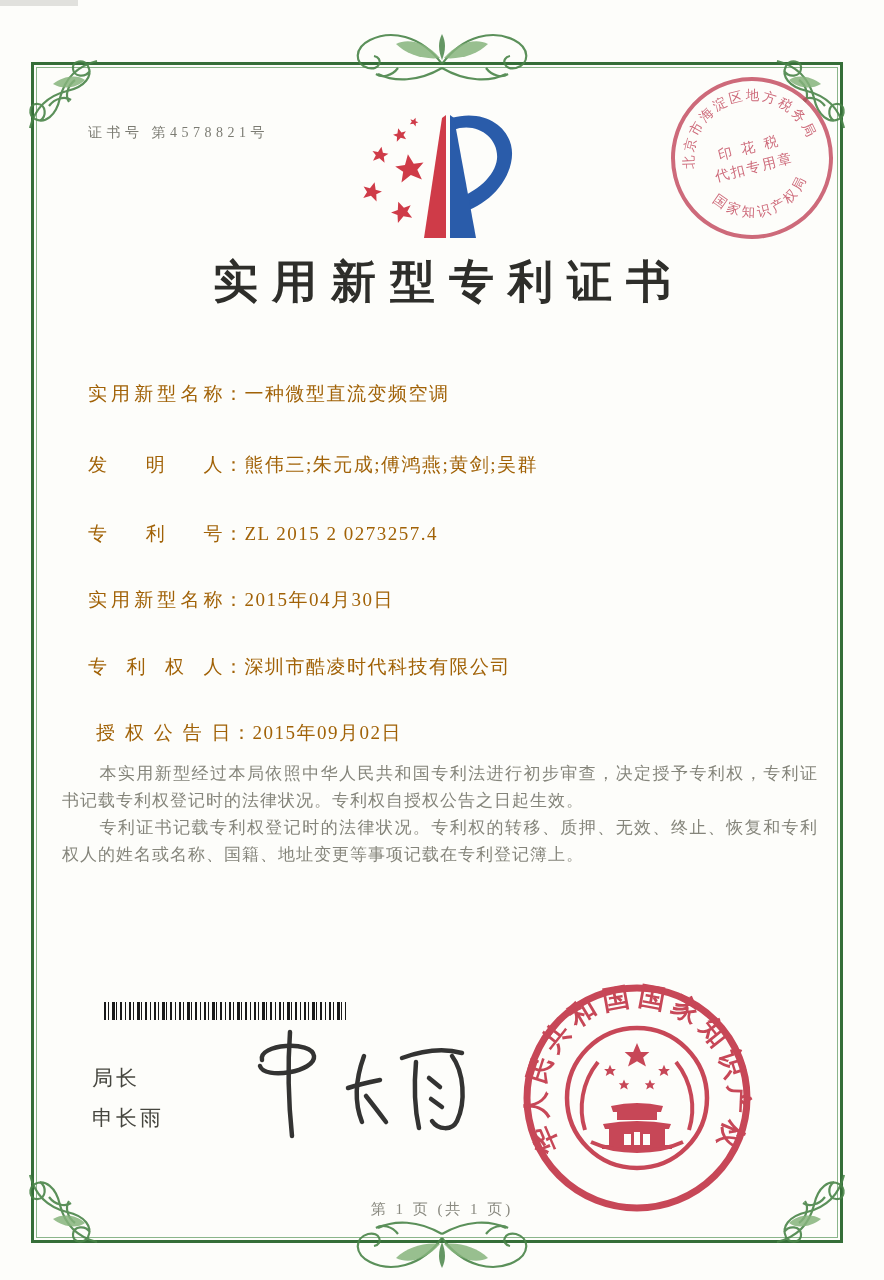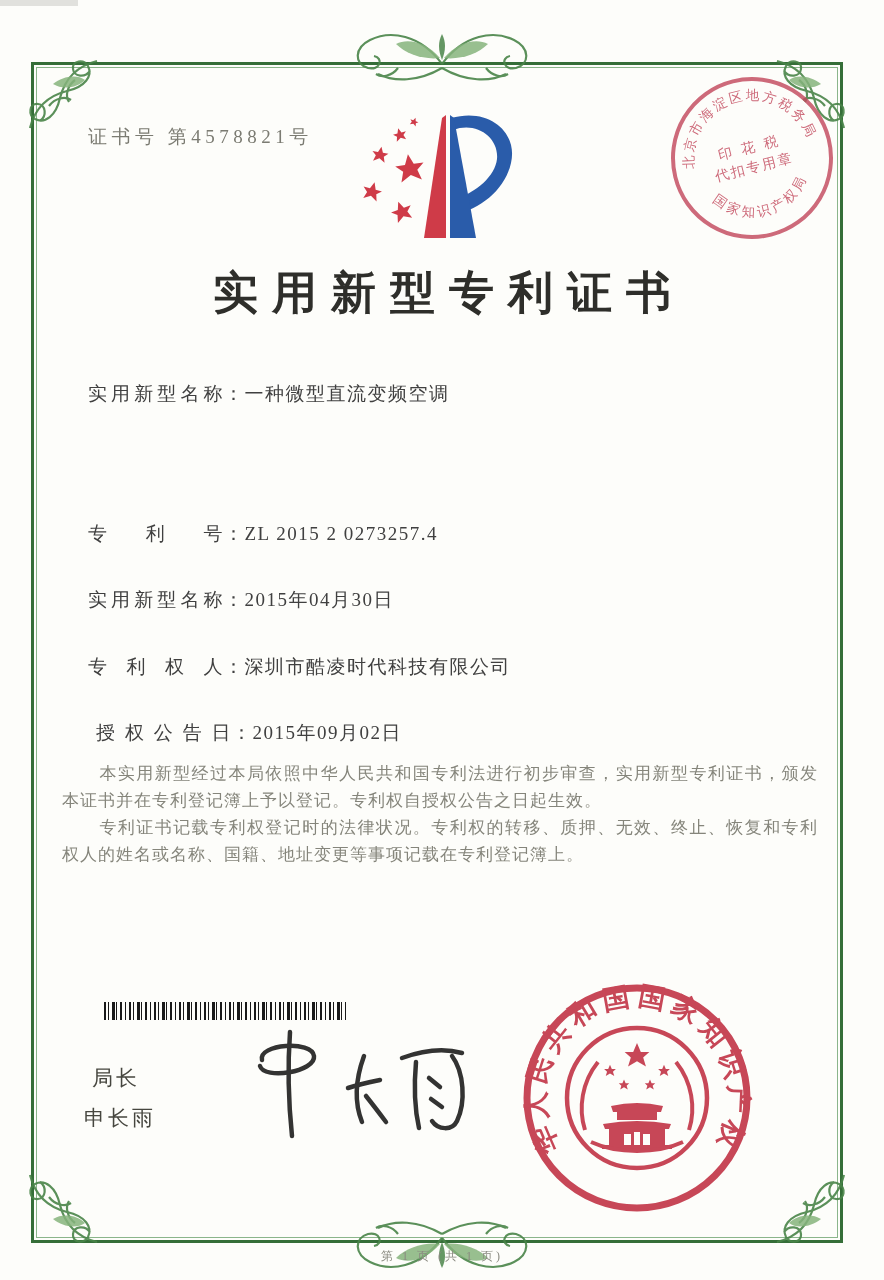--- a/index.html
+++ b/index.html
@@ -21,31 +21,31 @@
   .orn{position:absolute;pointer-events:none;}
   .orn-tl{left:27px;top:58px;}
   .orn-tr{left:737px;top:58px;transform:scaleX(-1);}
   .orn-bl{left:27px;top:1135px;transform:scaleY(-1);}
   .orn-br{left:737px;top:1135px;transform:scale(-1,-1);}
   .orn-tc{left:302px;top:24px;}
   .orn-bc{left:302px;top:1214px;transform:scaleY(-1);}
   
   .cert-no{
     position:absolute;left:88px;top:124px;
-    font-size:19px;letter-spacing:4.5px;color:#7b7b72;
+    font-size:14px;letter-spacing:4.5px;color:#7b7b72;
   }
   .logo{position:absolute;left:350px;top:106px;}
   .tax-seal{position:absolute;left:660px;top:66px;transform:rotate(-14deg);opacity:.82;}
   .title{
-    position:absolute;left:0;top:263px;width:100%;
+    position:absolute;left:0;top:252px;width:100%;
     text-align:center;font-size:45px;font-weight:bold;color:#2e2e2a;
     letter-spacing:14px;margin:0;text-indent:14px;
   }
   
-  .field{position:absolute;left:88px;font-size:19px;color:#404040;letter-spacing:1.5px;white-space:nowrap;}
+  .field{position:absolute;left:88px;font-size:19px;color:#a16207;letter-spacing:1.5px;white-space:nowrap;}
   .field .lbl{display:inline-block;width:136px;text-align:justify;text-align-last:justify;vertical-align:bottom;}
   .f0{top:381px;} .f1{top:452px;} .f2{top:521px;} .f3{top:587px;} .f4{top:654px;} .f5{top:720px;margin-left:8px;}
   
   .body-text{
     position:absolute;left:62px;top:760px;width:756px;
     font-size:17px;line-height:27px;color:#85857b;letter-spacing:1px;
     text-align:justify;
   }
   .body-text p{margin:0;text-indent:2.2em;}
   
@@ -53,30 +53,30 @@
     position:absolute;left:104px;top:1002px;width:242px;height:18px;
     background:repeating-linear-gradient(90deg,
       #191919 0 2px, transparent 2px 4px,
       #191919 4px 5px, transparent 5px 8px,
       #191919 8px 11px, transparent 11px 12px,
       #191919 12px 13px, transparent 13px 16px,
       #191919 16px 18px, transparent 18px 21px,
       #191919 21px 22px, transparent 22px 25px);
   }
   .signer-title{position:absolute;left:92px;top:1064px;font-size:21px;color:#46463f;letter-spacing:3px;font-family:Liberation Serif, serif;}
-  .signer-name{position:absolute;left:84px;top:1104px;font-size:21px;color:#46463f;letter-spacing:3px;}
+  .signer-name{position:absolute;left:92px;top:1104px;font-size:21px;color:#46463f;letter-spacing:3px;}
   .signature{position:absolute;left:238px;top:1026px;}
   .office-seal{position:absolute;left:512px;top:973px;opacity:.93;}
   .seal-date{
     position:absolute;left:552px;top:1148px;width:190px;text-align:center;
     font-size:19px;color:#4e4e46;letter-spacing:1px;white-space:nowrap;
   }
   .footer{
-    position:absolute;left:0;top:1248px;width:100%;text-align:center;
-    font-size:12px;color:#8a8a80;letter-spacing:3px;font-family:Liberation Serif, serif;
+    position:absolute;left:0;top:1200px;width:100%;text-align:center;
+    font-size:15px;color:#8a8a80;letter-spacing:3px;font-family:Liberation Serif, serif;
   }
 </style>
 </head>
 <body>
 
 <div class="page">
 
   <div class="scan-smudge"></div>
 
   <div class="frame"></div>
@@ -171,35 +171,38 @@
     </text>
     <text x="0" y="-6" text-anchor="middle" font-size="14" fill="#c34a5e" letter-spacing="3" font-family="'Liberation Serif','DejaVu Serif',serif">印 花 税</text>
     <text x="0" y="14" text-anchor="middle" font-size="14" fill="#c34a5e" letter-spacing="2" font-family="'Liberation Serif','DejaVu Serif',serif">代扣专用章</text>
   </svg>
 
   <h1 class="title">实用新型专利证书</h1>
 
   <div class="field f0">
     <span class="lbl">实用新型名称</span><span>：</span><span>一种微型直流变频空调</span>
   </div>
+  <div class="field f1">
+    <span class="lbl">发明人</span><span>：</span><span>熊伟三;朱元成;傅鸿燕;黄剑;吴群</span>
+  </div>
   <div class="field f2">
     <span class="lbl">专利号</span><span>：</span><span>ZL 2015 2 0273257.4</span>
   </div>
   <div class="field f3">
     <span class="lbl">实用新型名称</span><span>：</span><span>2015年04月30日</span>
   </div>
   <div class="field f4">
     <span class="lbl">专利权人</span><span>：</span><span>深圳市酷凌时代科技有限公司</span>
   </div>
   <div class="field f5">
     <span class="lbl">授权公告日</span><span>：</span><span>2015年09月02日</span>
   </div>
 
   <div class="body-text">
-    <p>本实用新型经过本局依照中华人民共和国专利法进行初步审查，实用新型专利证书，颁发本证书并在专利登记簿上予以登记。专利权自授权公告之日起生效。</p>
+    <p>本实用新型经过本局依照中华人民共和国专利法进行初步审查，决定授予专利权，专利证书记载专利权登记时的法律状况。专利权自授权公告之日起生效。</p>
     <p>专利证书记载专利权登记时的法律状况。专利权的转移、质押、无效、终止、恢复和专利权人的姓名或名称、国籍、地址变更等事项记载在专利登记簿上。</p>
   </div>
 
   <div class="barcode"></div>
 
   <div class="signer-title">局长</div>
   <div class="signer-name">申长雨</div>
 
   <svg class="signature" width="230" height="115" viewBox="0 0 230 115">
     <g stroke="#222222" stroke-width="4.5" fill="none" stroke-linecap="round" opacity="0.92">

